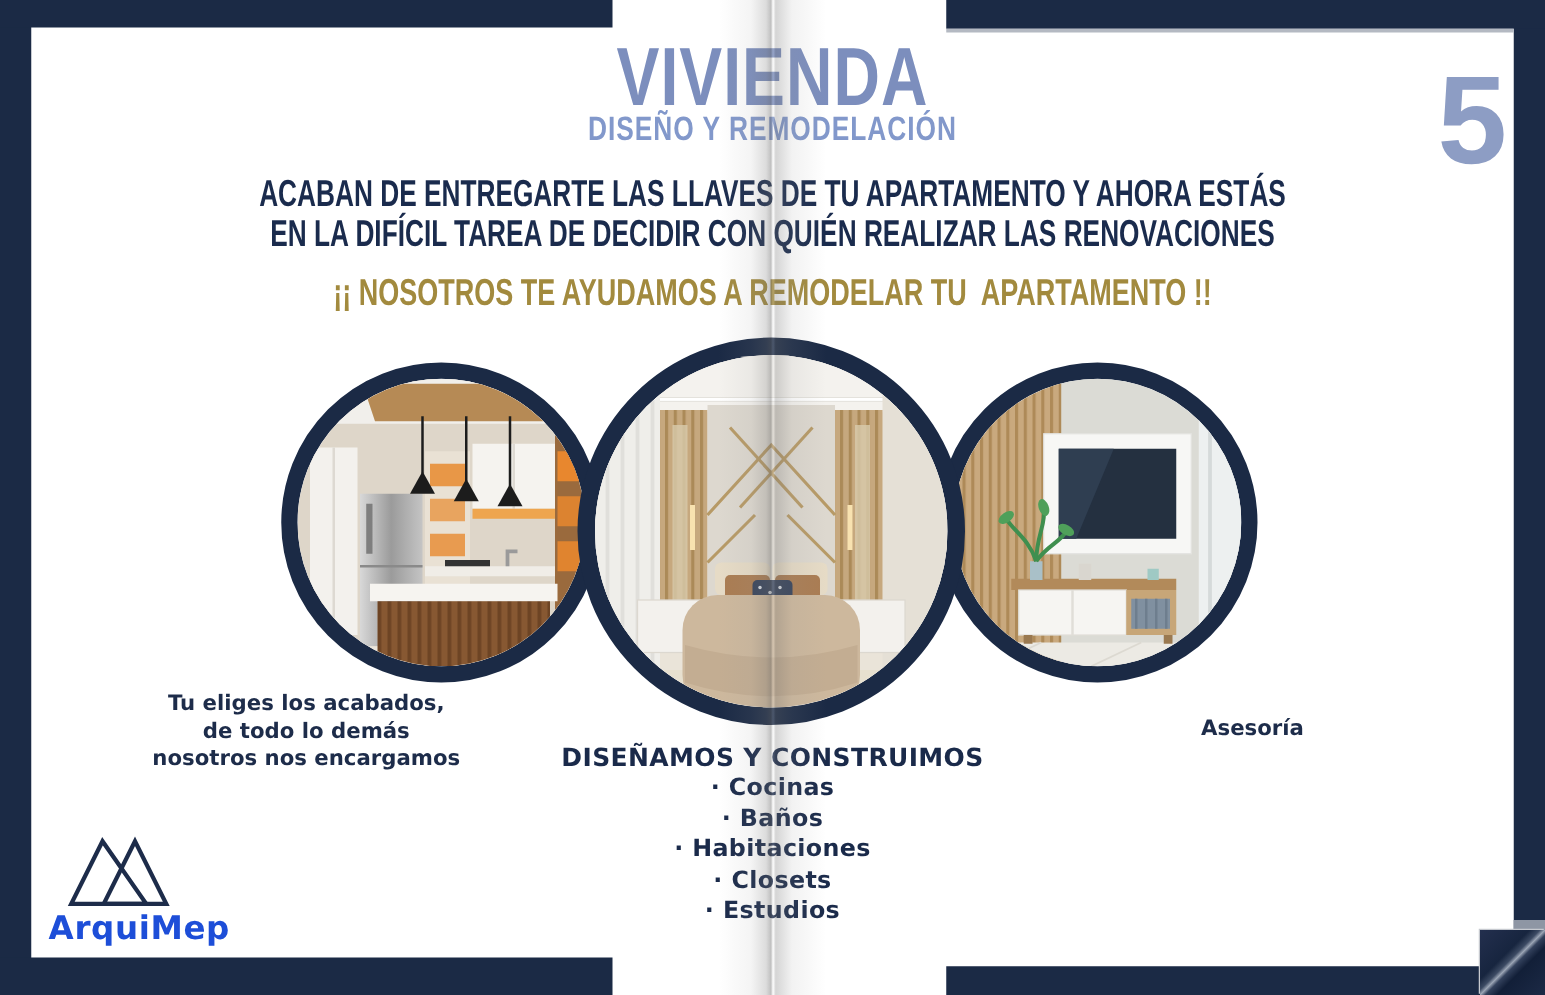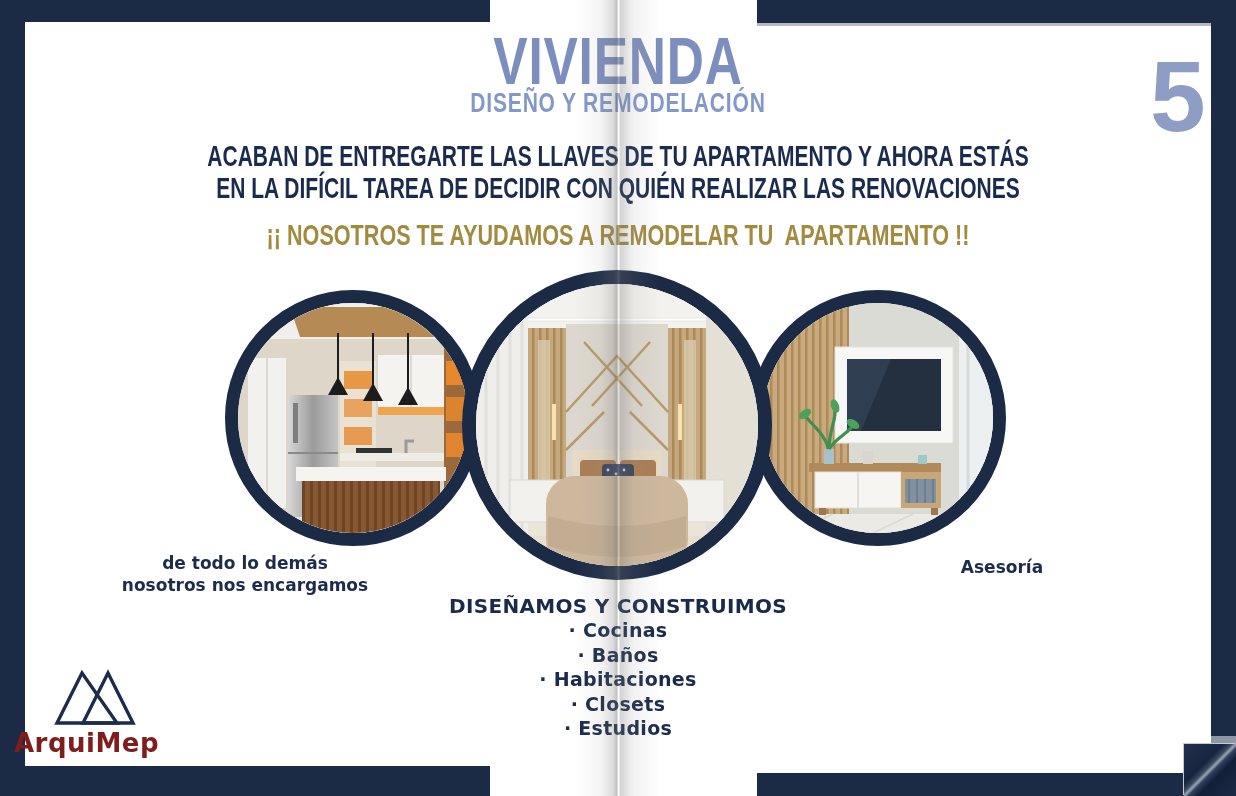--- a/index.html
+++ b/index.html
@@ -36,29 +36,29 @@
   .circle{position:absolute;border-radius:50%;border:13px solid #1b2a45;
           overflow:hidden;background:#fff;box-sizing:border-box;}
   .circle svg{display:block;width:100%;height:100%;}
   .c-kitchen{left:225px;top:290px;width:256px;height:256px;z-index:3;}
   .c-tv{left:750px;top:290px;width:256px;height:256px;z-index:3;}
   .c-bedroom{left:462px;top:270px;width:310px;height:310px;border-width:14px;z-index:4;}
   
   .caption{position:absolute;text-align:center;color:#1d2c4a;font-weight:bold;
            font-size:17px;line-height:22px;z-index:5;}
   .caption-left{left:105px;top:552px;width:280px;}
-  .caption-right{left:872px;top:556px;width:260px;}
+  .caption-right{left:872px;top:572px;width:260px;}
   .services{position:absolute;left:0;top:594px;width:1236px;text-align:center;
             color:#1a2a4a;font-weight:bold;z-index:5;}
   .services-heading{font-size:20px;line-height:24px;letter-spacing:0.3px;}
   .service-item{font-size:19px;line-height:24.5px;letter-spacing:0.3px;}
   
   .logo{position:absolute;left:40px;top:666px;z-index:5;}
-  .brand{position:absolute;left:14px;top:728px;width:170px;text-align:left;
-         color:#7f1d1d;font-weight:bold;font-size:26px;letter-spacing:0.5px;z-index:5;}
+  .brand{position:absolute;left:14px;top:728px;width:170px;text-align:right;
+         color:#1d4ed8;font-weight:bold;font-size:26px;letter-spacing:0.5px;z-index:5;}
   
   .spine{position:absolute;left:575px;top:0;width:86px;height:796px;z-index:7;pointer-events:none;
     background:linear-gradient(90deg,
       rgba(140,140,140,0) 0%,
       rgba(150,150,150,0.10) 30%,
       rgba(120,120,120,0.26) 44%,
       rgba(105,105,105,0.42) 48.5%,
       rgba(250,250,250,0.22) 50.5%,
       rgba(115,115,115,0.30) 53%,
       rgba(150,150,150,0.12) 68%,
@@ -234,20 +234,21 @@
       </g>
       <ellipse cx="42" cy="111" rx="7" ry="4" fill="#4fa05a" transform="rotate(-35 42 111)"></ellipse>
       <ellipse cx="72" cy="103" rx="7" ry="4" fill="#4fa05a" transform="rotate(70 72 103)"></ellipse>
       <ellipse cx="90" cy="121" rx="7" ry="4" fill="#4fa05a" transform="rotate(30 90 121)"></ellipse>
       <rect x="100" y="148" width="10" height="13" fill="#d9d6cf"></rect>
       <rect x="155" y="152" width="9" height="9" fill="#9fc9c4"></rect>
     </svg>
   </div>
 
   <div class="caption caption-left">
+    <div>Tu eliges los acabados,</div>
     <div>de todo lo demás</div>
     <div>nosotros nos encargamos</div>
   </div>
   <div class="caption caption-right">
     <div>Asesoría</div>
   </div>
 
   <div class="services">
     <div class="services-heading">DISEÑAMOS Y CONSTRUIMOS</div>
     <div class="service-item">· Cocinas</div>

